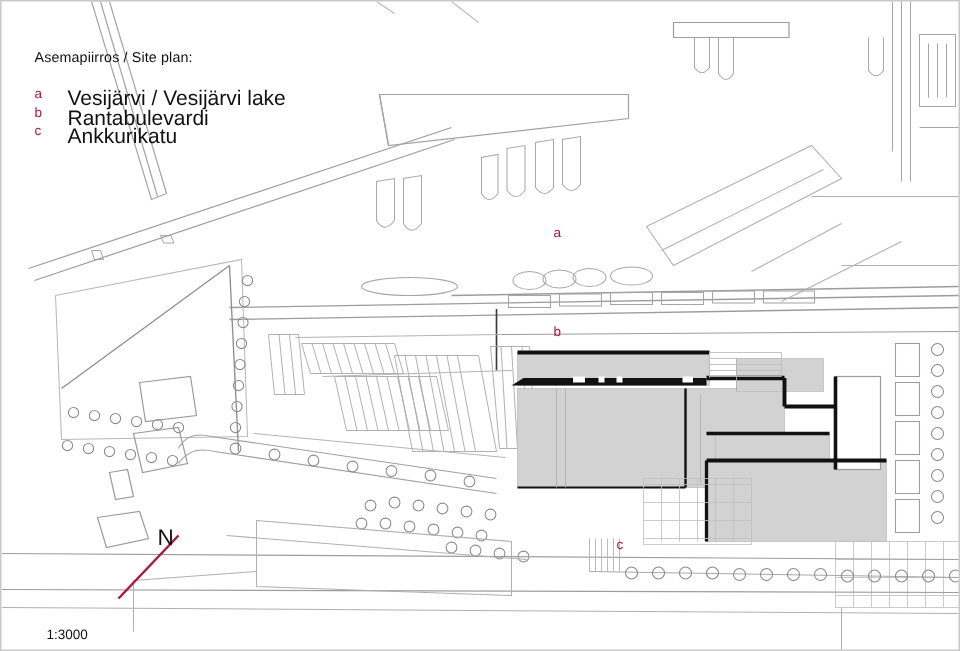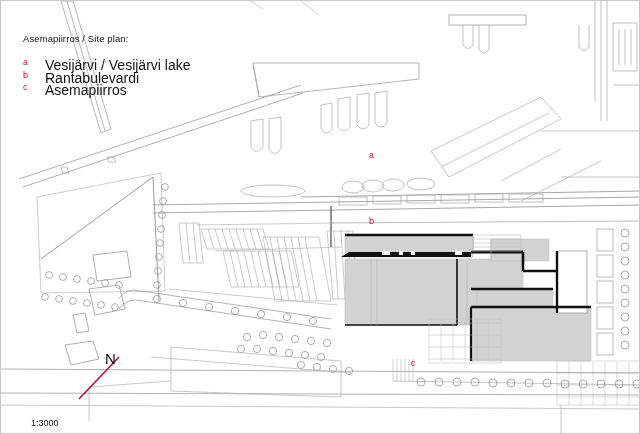--- a/index.html
+++ b/index.html
@@ -345,21 +345,21 @@
       <div class="legend-row">
         <span class="legend-key">a</span>
         <span class="legend-label">Vesijärvi / Vesijärvi lake</span>
       </div>
       <div class="legend-row">
         <span class="legend-key">b</span>
         <span class="legend-label">Rantabulevardi</span>
       </div>
       <div class="legend-row">
         <span class="legend-key">c</span>
-        <span class="legend-label">Asemapiirros</span>
+        <span class="legend-label">Ankkurikatu</span>
       </div>
     </div>
   </div>
 
   <div class="maplabel" style="left:368px;top:149px;">a</div>
   <div class="maplabel" style="left:368px;top:215px;">b</div>
   <div class="maplabel" style="left:410px;top:357px;">c</div>
 
   <div class="scale">1:3000</div>
   <div class="northN">N</div>

